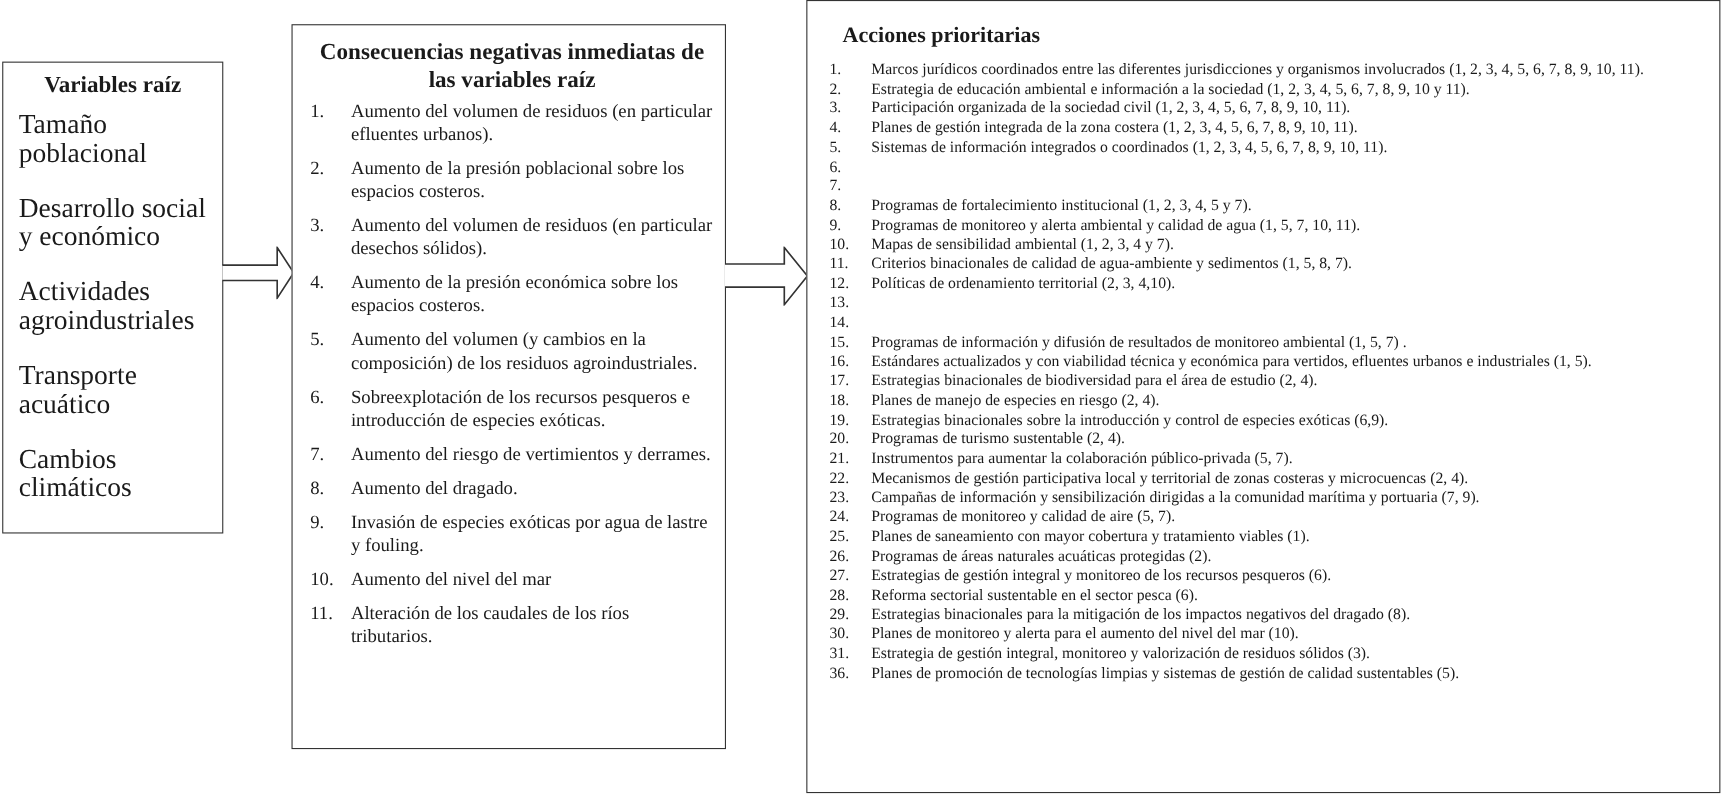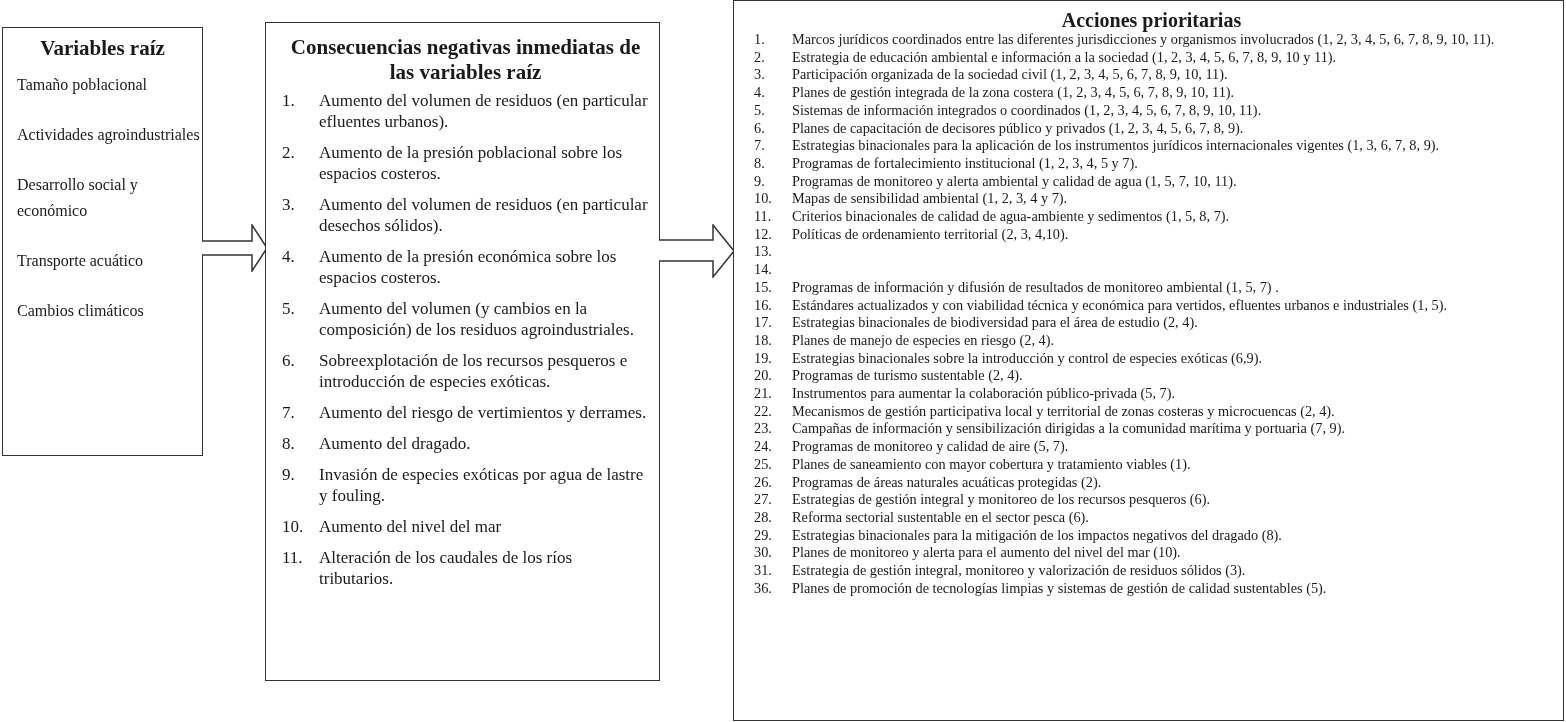--- a/index.html
+++ b/index.html
@@ -1,39 +1,39 @@
 <!DOCTYPE html>
 <html><head>
 <meta charset="utf-8">
 <style>
   html, body { margin:0; padding:0; background:#ffffff; }
   body { width:1566px; height:722px; position:relative; overflow:hidden;
          font-family:"Liberation Serif","DejaVu Serif",serif; color:#1a1a1a; }
   .box { position:absolute; border:1.5px solid #333; background:#fff; box-sizing:border-box; }
-  #box-root { left:2px; top:27px; width:201px; height:429px; padding:8px 0 0 14px; }
+  #box-root { left:2px; top:56px; width:201px; height:429px; padding:8px 0 0 14px; }
   #box-root h2 { margin:0 0 11px 0; text-align:center; font-size:21px; font-weight:bold; padding-right:14px; }
-  #box-root .var { font-size:16px; line-height:26px; margin-bottom:24px; }
+  #box-root .var { font-size:25px; line-height:26px; margin-bottom:24px; }
   #box-cons { left:265px; top:22px; width:395px; height:659px; padding:12px 10px 0 16px; }
   #box-cons h2 { margin:0 0 5px 0; text-align:center; font-size:21px; line-height:25px; font-weight:bold; }
   #box-cons .item { display:flex; font-size:17px; line-height:21px; margin-bottom:10px; }
   #box-cons .num { width:37px; flex:0 0 37px; }
   #box-act { left:733px; top:0px; width:831px; height:721px; padding:8px 14px 0 20px; }
-  #box-act h2 { margin:0; text-align:center; font-size:20px; line-height:22px; font-weight:bold; }
+  #box-act h2 { margin:12px; text-align:left; font-size:20px; line-height:22px; font-weight:bold; }
   #box-act .item { display:flex; font-size:14.3px; line-height:17.7px; }
   #box-act .num { width:38px; flex:0 0 38px; }
   svg.arrow { position:absolute; }
 </style>
 </head>
 <body>
 
 <div class="box" id="box-root">
   <h2>Variables raíz</h2>
   <div class="var">Tamaño poblacional</div>
+  <div class="var">Desarrollo social y económico</div>
   <div class="var">Actividades agroindustriales</div>
-  <div class="var">Desarrollo social y económico</div>
   <div class="var">Transporte acuático</div>
   <div class="var">Cambios climáticos</div>
 </div>
 
 <svg class="arrow" style="left:202px;top:224px;" width="66" height="48" viewBox="0 0 66 48">
   <polyline points="0,17 50,17 50,1 65,24 50,47 50,31 0,31" fill="#fff" stroke="#333" stroke-width="1.5"></polyline>
 </svg>
 
 <div class="box" id="box-cons">
   <h2>Consecuencias negativas inmediatas de las variables raíz</h2>
@@ -107,25 +107,23 @@
       <div class="item">
         <span class="num">4.</span>
         <span>Planes de gestión integrada de la zona costera (1, 2, 3, 4, 5, 6, 7, 8, 9, 10, 11).</span>
       </div>
       <div class="item">
         <span class="num">5.</span>
         <span>Sistemas de información integrados o coordinados (1, 2, 3, 4, 5, 6, 7, 8, 9, 10, 11).</span>
       </div>
       <div class="item">
         <span class="num">6.</span>
-        <span>Planes de capacitación de decisores público y privados (1, 2, 3, 4, 5, 6, 7, 8, 9).</span>
       </div>
       <div class="item">
         <span class="num">7.</span>
-        <span>Estrategias binacionales para la aplicación de los instrumentos jurídicos internacionales vigentes (1, 3, 6, 7, 8, 9).</span>
       </div>
       <div class="item">
         <span class="num">8.</span>
         <span>Programas de fortalecimiento institucional (1, 2, 3, 4, 5 y 7).</span>
       </div>
       <div class="item">
         <span class="num">9.</span>
         <span>Programas de monitoreo y alerta  ambiental y calidad de agua  (1, 5, 7, 10, 11).</span>
       </div>
       <div class="item">

